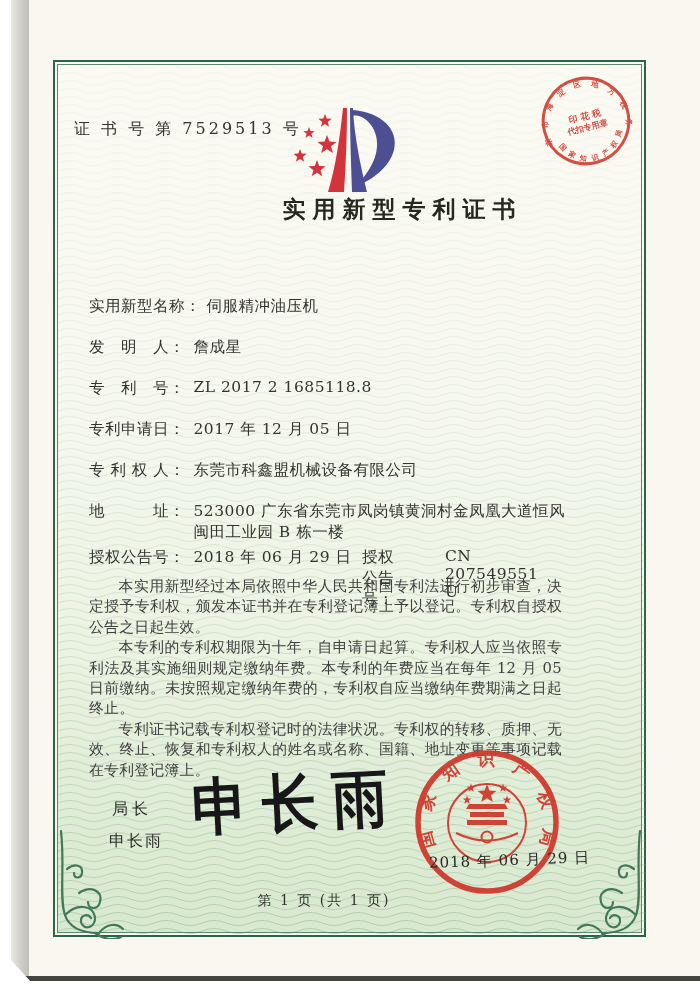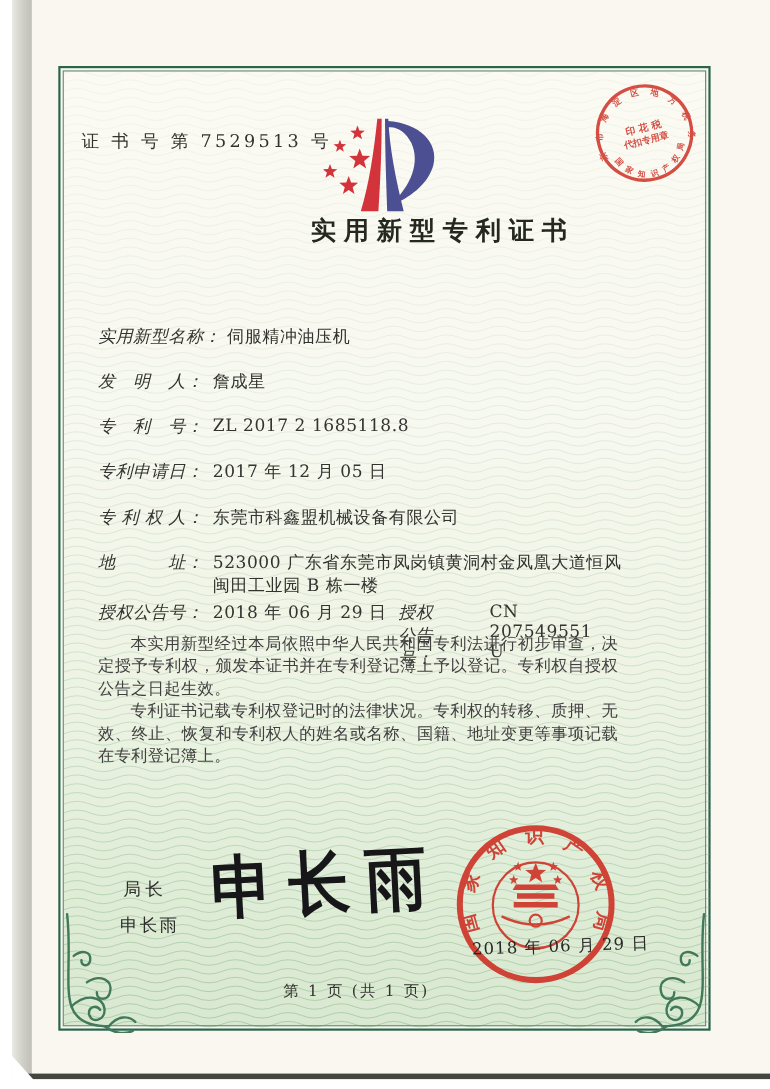--- a/index.html
+++ b/index.html
@@ -27,21 +27,21 @@
   .flourish.fl-left{left:55px;top:829px;}
   .flourish.fl-right{left:576px;top:829px;transform:scaleX(-1);}
   
   .cert-no{position:absolute;left:74px;top:106px;font-size:16px;letter-spacing:3px;color:#33332f;margin-top:13px;}
   .logo{position:absolute;left:294px;top:104px;width:110px;height:92px;}
   .tax-seal{position:absolute;left:539px;top:74px;width:94px;height:94px;opacity:.88;}
   .title{position:absolute;left:53px;top:194px;width:699px;text-align:center;
     font-size:23px;font-weight:bold;letter-spacing:7px;color:#24281f;}
   .fields{position:absolute;left:89px;top:0;width:560px;}
   .field-row{position:absolute;left:0;font-size:15.5px;letter-spacing:0.5px;color:#33332f;}
-  .flabel{display:inline-block;min-width:99px;vertical-align:top;font-style:italic;}
+  .flabel{display:inline-block;min-width:99px;vertical-align:top;}
   .fvalue{display:inline-block;vertical-align:top;}
   .fvalue.addr{width:378px;line-height:21px;}
   .grant-no-label{position:absolute;left:273px;min-width:0;}
   .grant-no-value{position:absolute;left:356px;}
   .body-text{position:absolute;left:89px;top:576px;width:473px;font-size:14.8px;
     line-height:20.4px;text-align:justify;color:#404040;letter-spacing:0.3px;}
   .body-text p{margin:0;text-indent:2em;}
   .sig-title{position:absolute;left:112px;top:799px;font-size:16px;letter-spacing:4px;color:#2d2d2a;}
   .sig-name{position:absolute;left:109px;top:831px;font-size:16px;letter-spacing:2px;color:#2d2d2a;}
   .signature{position:absolute;left:192px;top:766px;font-size:56px;font-weight:bold;
@@ -265,20 +265,21 @@
     <div class="field-row" style="top:547px">
       <span class="flabel">授权公告号：</span>
       <span class="fvalue">2018 年 06 月 29 日</span>
       <span class="flabel grant-no-label">授权公告号：</span>
       <span class="fvalue grant-no-value">CN 207549551 U</span>
     </div>
   </div>
 
   <div class="body-text">
     <p>本实用新型经过本局依照中华人民共和国专利法进行初步审查，决定授予专利权，颁发本证书并在专利登记簿上予以登记。专利权自授权公告之日起生效。</p>
+    <p>本专利的专利权期限为十年，自申请日起算。专利权人应当依照专利法及其实施细则规定缴纳年费。本专利的年费应当在每年 12 月 05 日前缴纳。未按照规定缴纳年费的，专利权自应当缴纳年费期满之日起终止。</p>
     <p>专利证书记载专利权登记时的法律状况。专利权的转移、质押、无效、终止、恢复和专利权人的姓名或名称、国籍、地址变更等事项记载在专利登记簿上。</p>
   </div>
 
   <div class="sig-title">局长</div>
   <div class="sig-name">申长雨</div>
   <div class="signature">申长雨</div>
 
   <svg class="seal" viewBox="0 0 150 150">
     <defs>
       <path id="sealArc" d="M21.4,94.5 A57,57 0 1 1 128.6,94.5" fill="none"></path>

